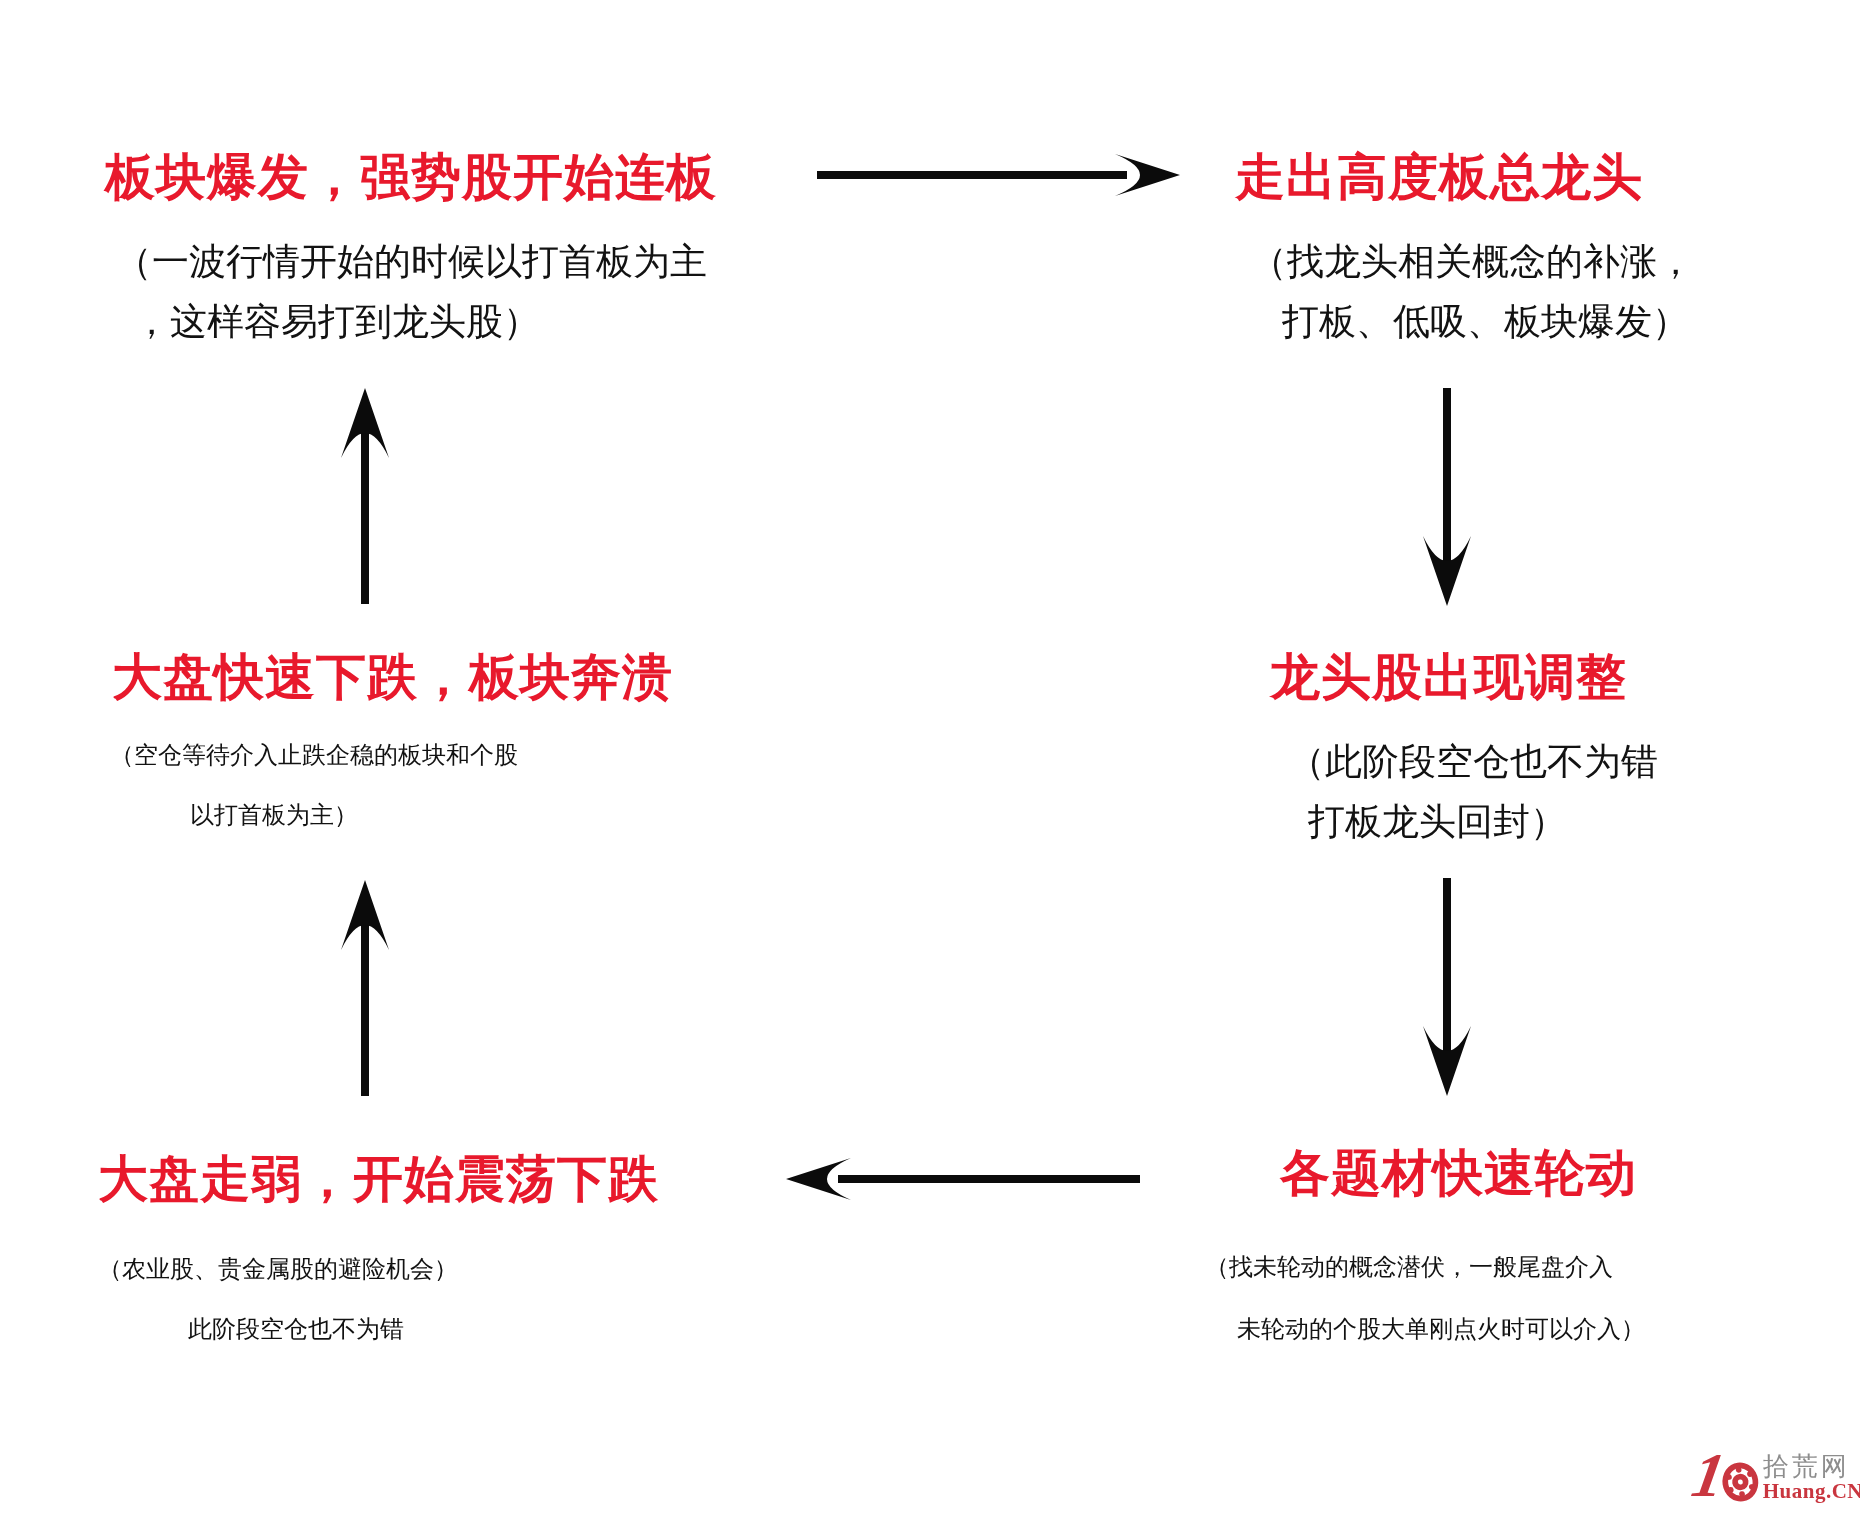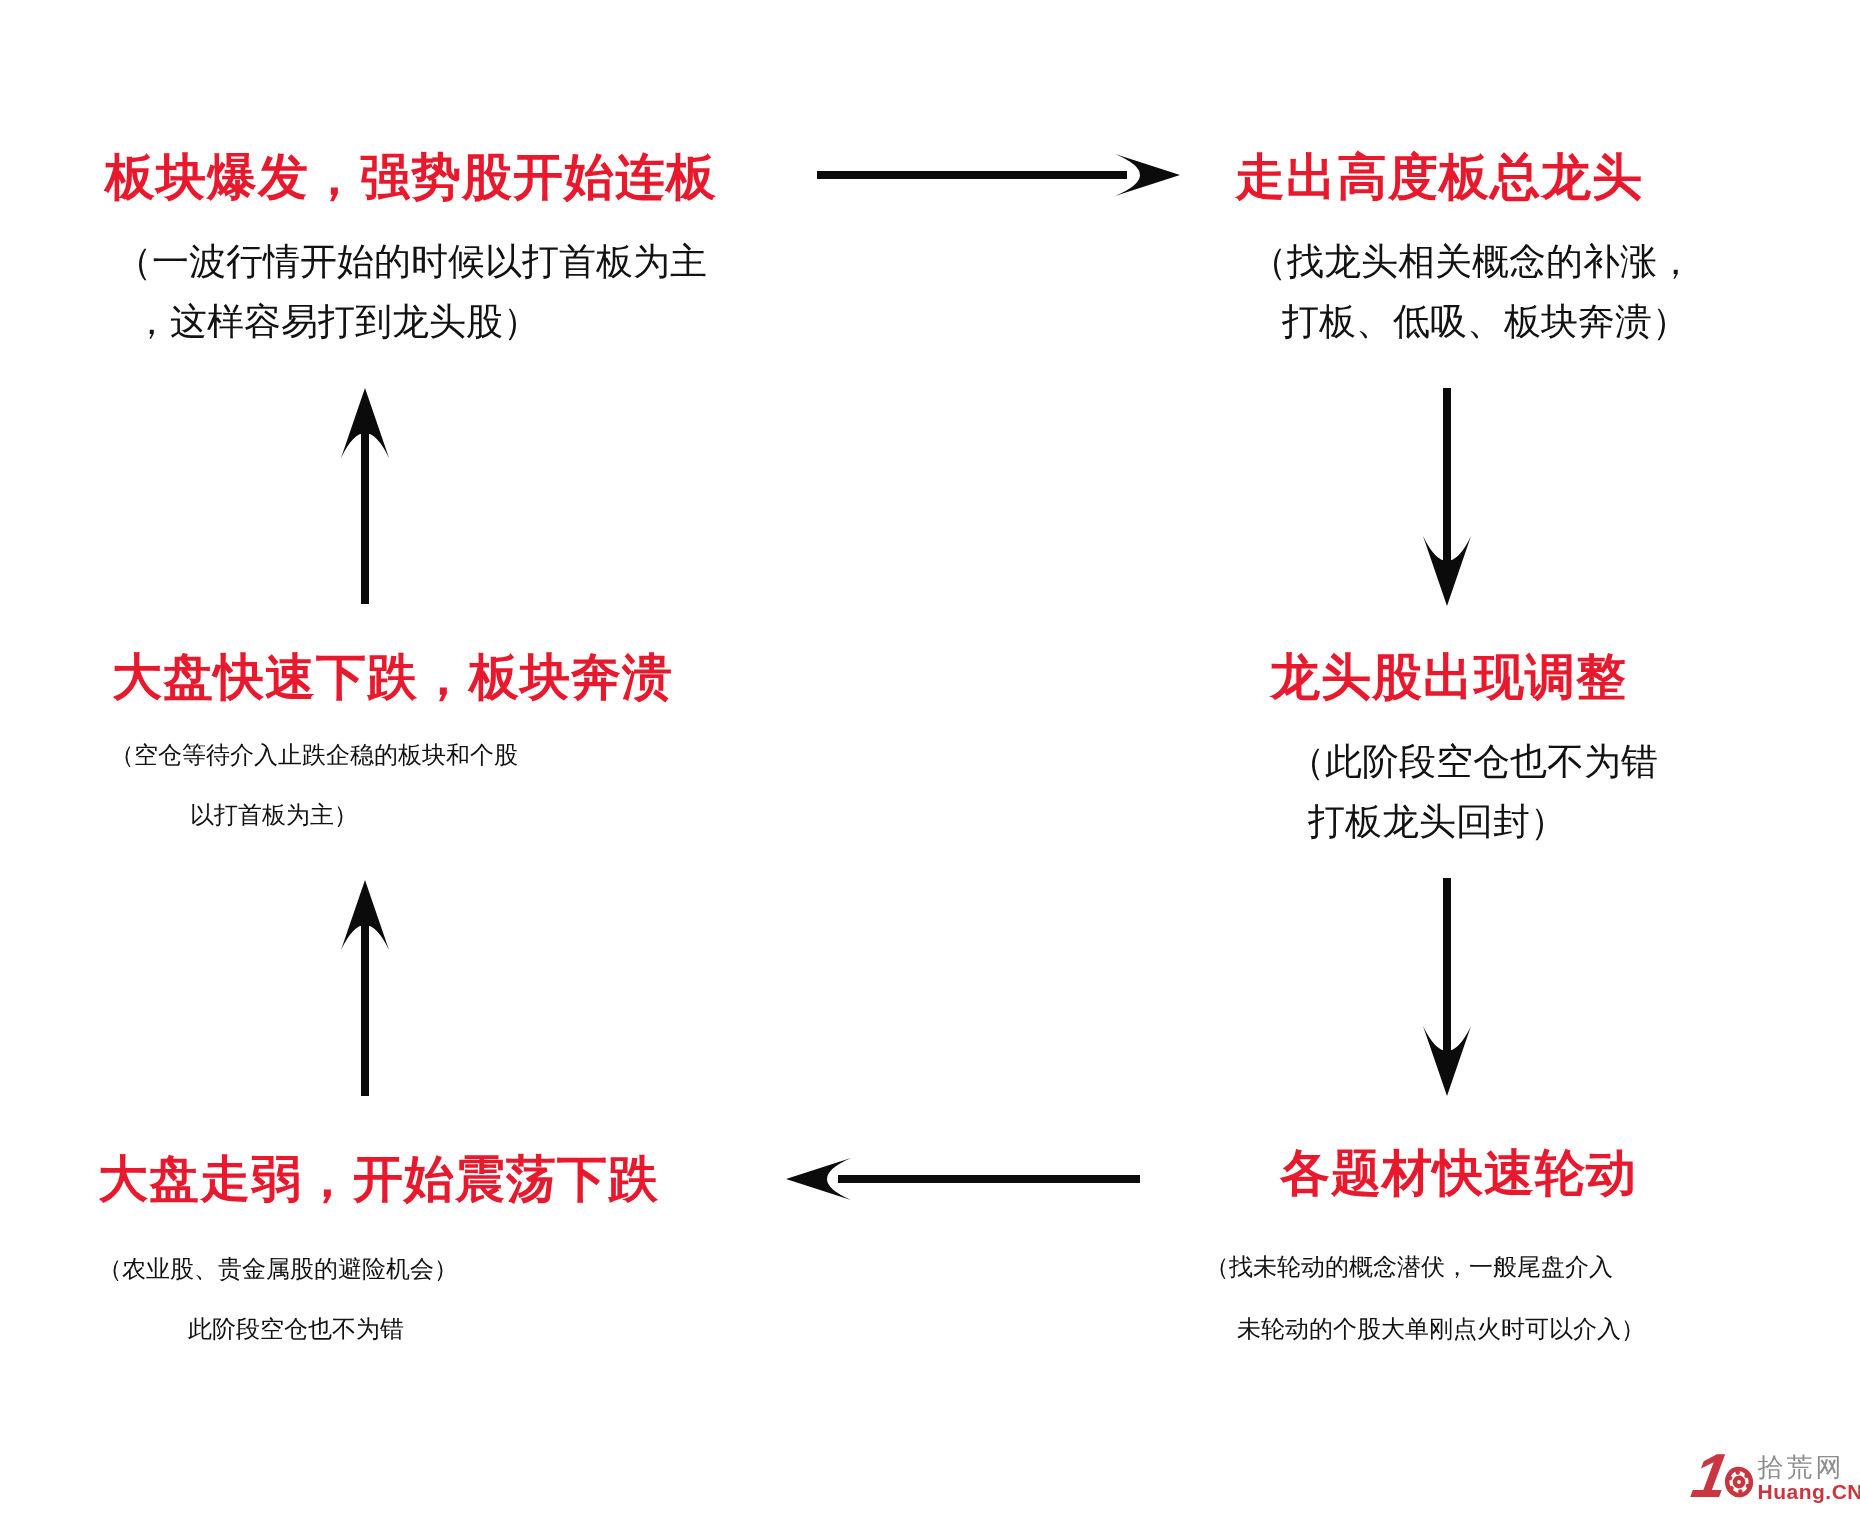--- a/index.html
+++ b/index.html
@@ -1,20 +1,20 @@
 <!DOCTYPE html>
 <html><head>
 <meta charset="utf-8">
 <style>
   html,body{margin:0;padding:0;background:#ffffff;}
   #canvas{
     position:relative;
     width:1860px;height:1515px;
     background:#ffffff;
-    font-family:Liberation Sans, sans-serif;
+    font-family:Liberation Serif, serif;
     overflow:hidden;
   }
   .title{
     position:absolute;
     font-size:50px;
     font-weight:bold;
     color:#e8192c;
     white-space:nowrap;
     line-height:1.1;
     letter-spacing:1px;
@@ -59,21 +59,21 @@
 <body>
 
 <div id="canvas">
 
   <div class="title" style="left:105px;top:150px;">板块爆发，强势股开始连板</div>
   <div class="note" style="left:133px;top:302px;">，这样容易打到龙头股）</div>
   <div class="note" style="left:115px;top:242px;">（一波行情开始的时候以打首板为主</div>
 
   <div class="title" style="left:1235px;top:150px;">走出高度板总龙头</div>
   <div class="note" style="left:1250px;top:242px;">（找龙头相关概念的补涨，</div>
-  <div class="note" style="left:1282px;top:302px;">打板、低吸、板块奔溃）</div>
+  <div class="note" style="left:1282px;top:302px;">打板、低吸、板块爆发）</div>
 
   <div class="title" style="left:1270px;top:650px;">龙头股出现调整</div>
   <div class="note" style="left:1288px;top:742px;">（此阶段空仓也不为错</div>
   <div class="note" style="left:1308px;top:802px;">打板龙头回封）</div>
 
   <div class="title" style="left:1280px;top:1146px;">各题材快速轮动</div>
   <div class="note small" style="left:1205px;top:1254px;">（找未轮动的概念潜伏，一般尾盘介入</div>
   <div class="note small" style="left:1237px;top:1316px;">未轮动的个股大单刚点火时可以介入）</div>
 
   <div class="title" style="left:98px;top:1152px;">大盘走弱，开始震荡下跌</div>

